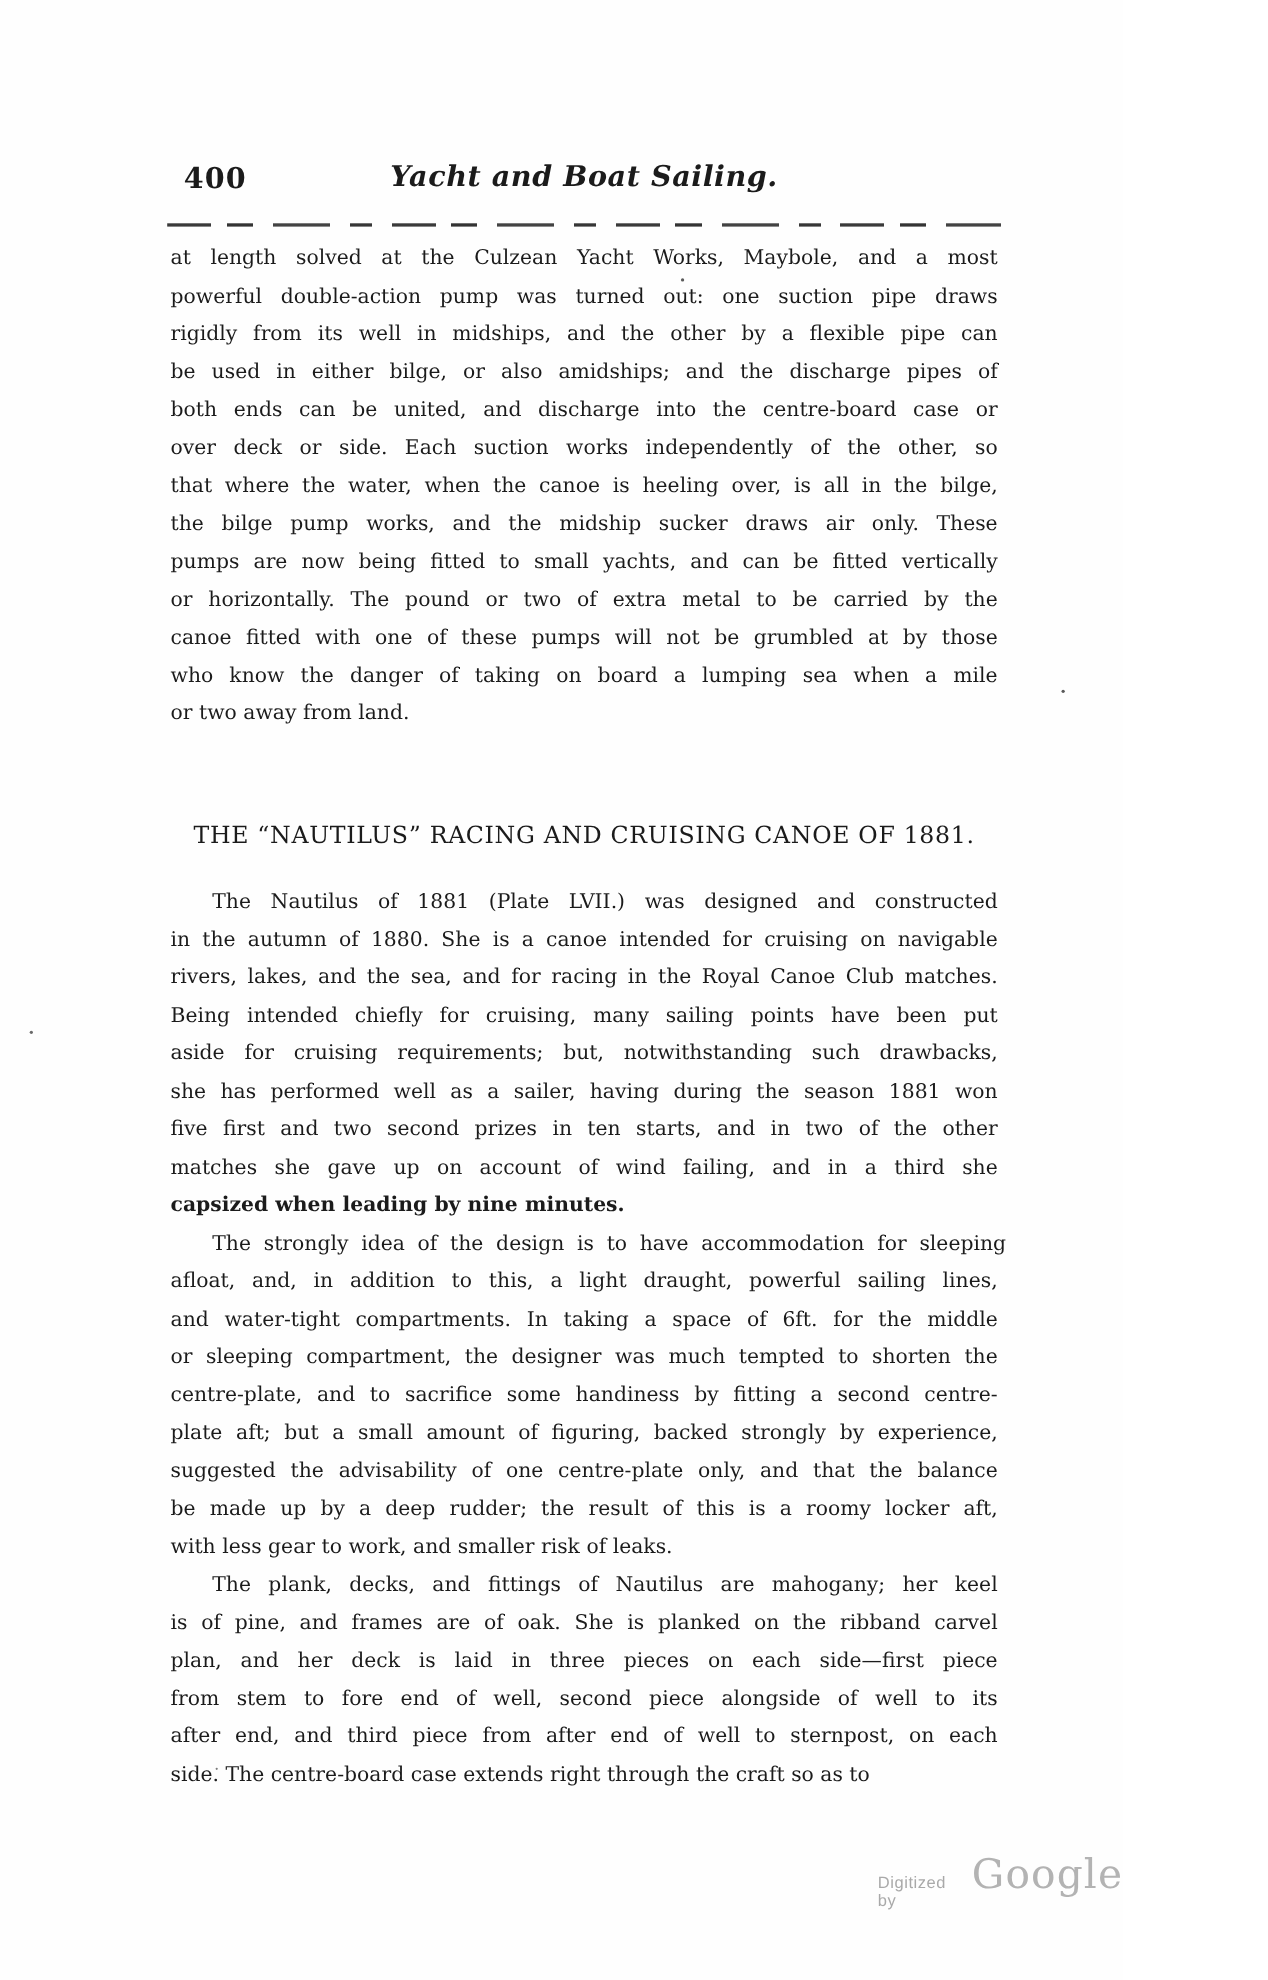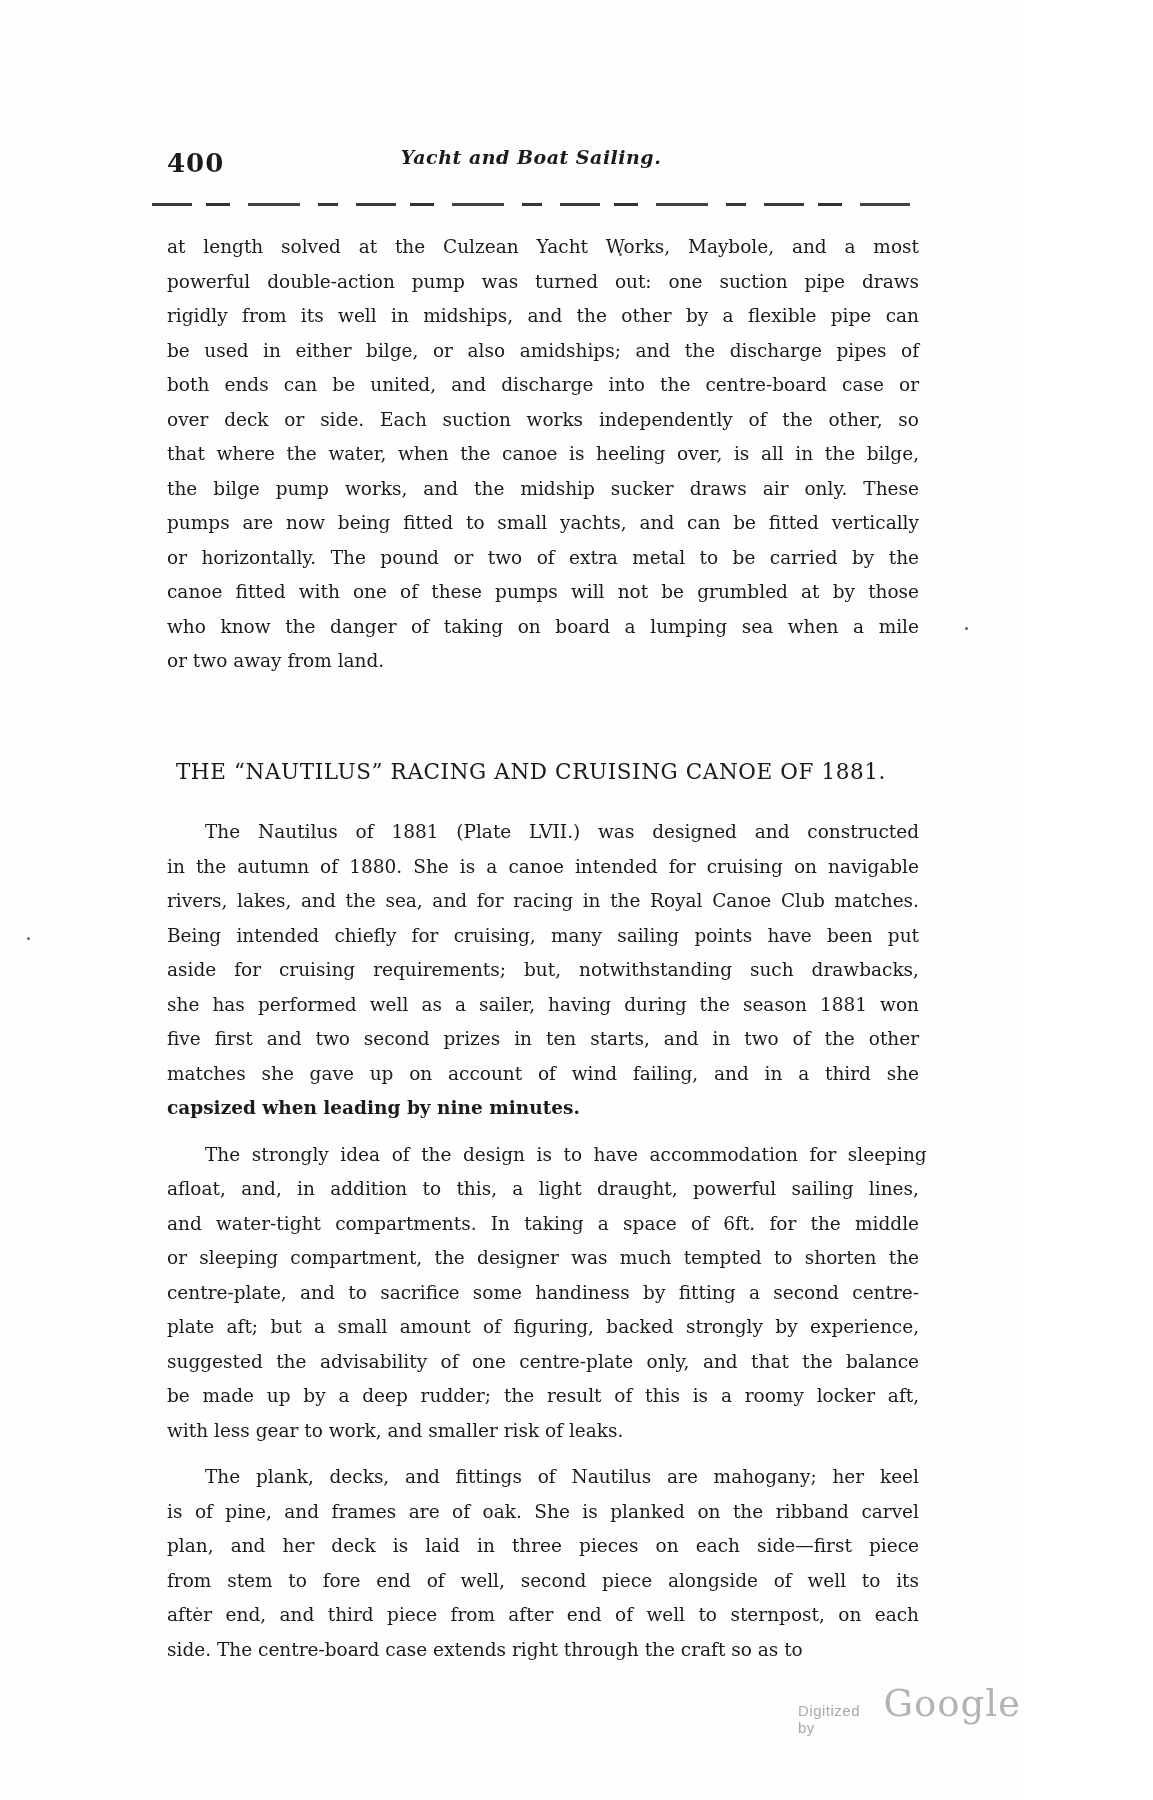--- a/index.html
+++ b/index.html
@@ -13,35 +13,35 @@
   }
   
   .pagehead{position:absolute;top:146px;left:155px;width:752px;height:40px;}
   .pagenum{
     position:absolute;left:12px;top:2px;
     font-size:26px;font-weight:bold;letter-spacing:1px;
   }
   .running-title{
     position:absolute;left:0;right:0;top:0;
     text-align:center;
-    font-style:italic;font-weight:bold;font-size:19px;
+    font-style:italic;font-weight:bold;font-size:26px;
     letter-spacing:0.5px;
   }
   .headrule{
     position:absolute;top:203px;left:152px;width:758px;height:3px;
     background-image:repeating-linear-gradient(90deg,
       #242424 0 40px, rgba(0,0,0,0) 40px 54px,
       #1d1d1d 54px 78px, rgba(0,0,0,0) 78px 96px,
       #2e2e2e 96px 148px, rgba(0,0,0,0) 148px 166px,
       #202020 166px 186px, rgba(0,0,0,0) 186px 204px);
     opacity:.9;
   }
   
   .body{position:absolute;left:155px;top:218px;width:752px;}
-  .paragraph{margin:12px;}
+  .paragraph{margin:0;}
   .line{
     height:34.5px;line-height:34.5px;
     font-size:18.5px;
     white-space:nowrap;
     overflow:visible;
   }
   .paragraph.indent .line:first-child{text-indent:38px;}
   .section-heading{
     height:34.5px;line-height:34.5px;
     margin:76px 0 26px 0;

